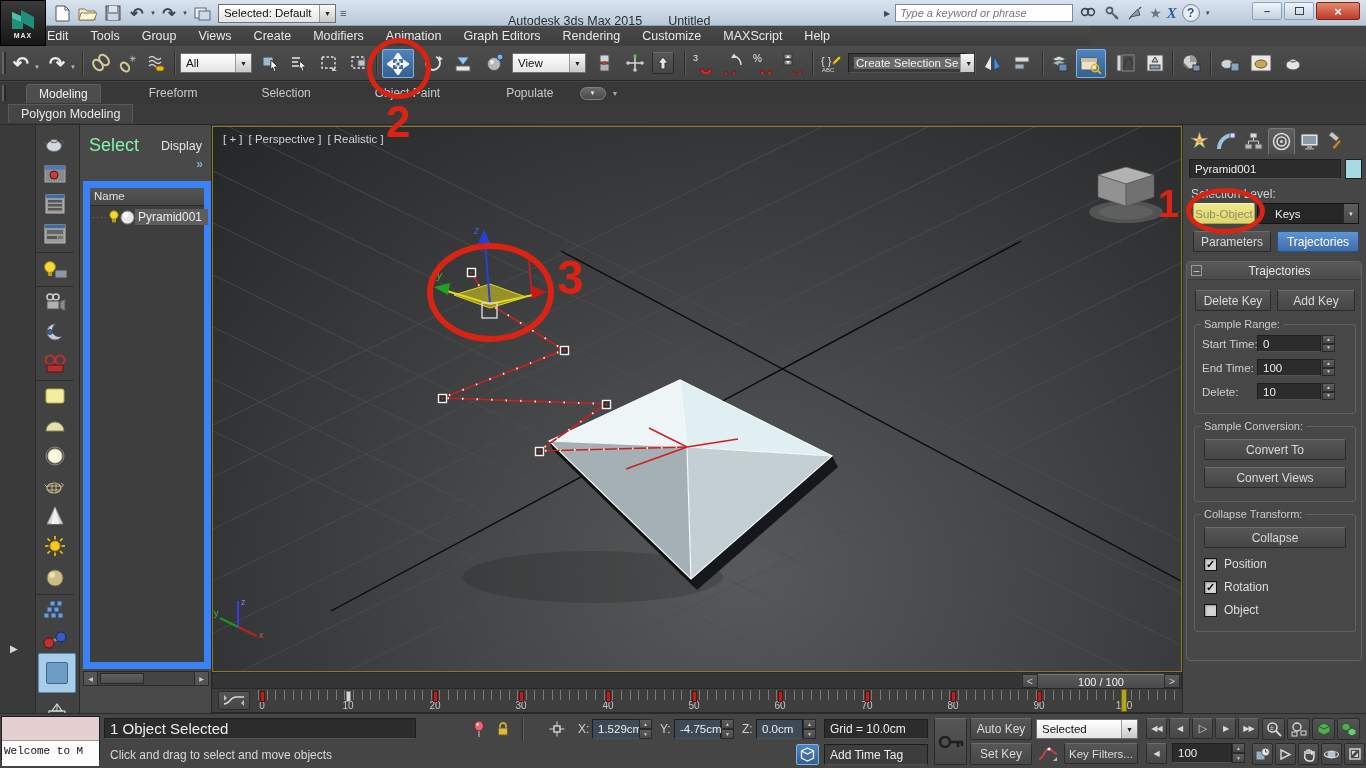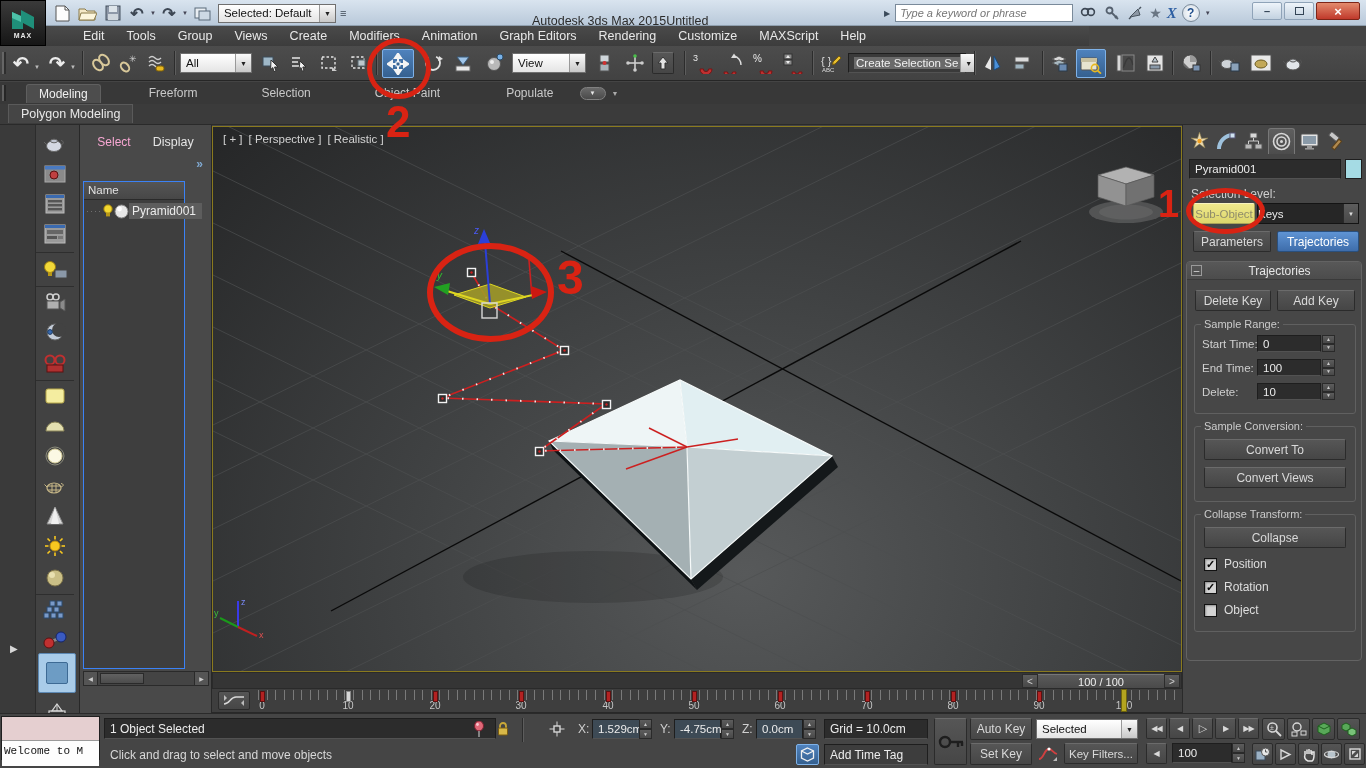--- a/index.html
+++ b/index.html
@@ -77,21 +77,21 @@
           <rect x="5" y="5" width="11" height="9" fill="#cdd9e4" stroke="#5a6a7a"></rect>
         </svg>
       </span>
     <div class="lddl" style="width:118px;height:19px">
         <span>Selected: Default</span>
         <span class="lcar">▼</span>
       </div>
     <span style="font-size:11px;color:#3d4754">≡</span>
   </div>
 
-  <div class="abs row" style="left:532px;top:0;height:42px;color:#2b2b2b;font-size:12.5px">
+  <div class="abs row" style="left:508px;top:0;height:42px;gap:26px;color:#2b2b2b;font-size:12.5px">
     <span>Autodesk 3ds Max 2015</span>
     <span>Untitled</span>
   </div>
 
   <div class="abs row" style="left:884px;top:3px;height:20px;gap:5px">
     <span style="font-size:8px;color:#3a4a5a">▶</span>
     <input style="width: 178px; height: 18px; border: 1px solid rgb(122, 138, 154); font-size: 11px; font-style: italic; padding: 0px 4px; color: rgb(85, 85, 85); background: rgb(255, 255, 255);" placeholder="Type a keyword or phrase">
     <span class="ic" style="width:20px">
         <svg width="16" height="14" viewBox="0 0 16 14">
           <circle cx="5" cy="6" r="3.4" fill="none" stroke="#3d4754" stroke-width="1.6"></circle>
@@ -121,21 +121,21 @@
 
   <div class="abs row" style="right:6px;top:2px">
     <div class="winbtn">–</div>
     <div class="winbtn">
         <span style="display:block;width:9px;height:8px;border:1.5px solid #345"></span>
       </div>
     <div class="winbtn" style="width:44px;background:linear-gradient(#e38b6e,#c0392b);border-color:#7e2518;color:#fff;font-size:13px">×</div>
   </div>
 </div>
 
-<div class="abs row" style="left:0;top:26px;width:1089px;height:20px;background:linear-gradient(#4a4a4a,#3c3c3c);padding-left:72px">
+<div class="abs row" style="left:0;top:26px;width:1089px;height:20px;background:linear-gradient(#4a4a4a,#3c3c3c);padding-left:36px">
   <span class="menu-item">Edit</span>
   <span class="menu-item">Tools</span>
   <span class="menu-item">Group</span>
   <span class="menu-item">Views</span>
   <span class="menu-item">Create</span>
   <span class="menu-item">Modifiers</span>
   <span class="menu-item">Animation</span>
   <span class="menu-item">Graph Editors</span>
   <span class="menu-item">Rendering</span>
   <span class="menu-item">Customize</span>
@@ -540,25 +540,25 @@
       <svg width="24" height="18" viewBox="0 0 24 18">
         <polygon points="12,1 17,8 7,8" fill="none" stroke="#d8d8d8" stroke-width="1.2"></polygon>
         <rect x="4" y="8" width="16" height="8" fill="none" stroke="#d8d8d8" stroke-width="1.2"></rect>
         <line x1="12" y1="1" x2="12" y2="8" stroke="#d8d8d8"></line>
       </svg>
     </div>
 </div>
 
 <div class="abs" style="left:80px;top:125px;width:132px;height:588px;background:#494949;border-right:1px solid #282828">
   <div class="abs row" style="left:0;top:10px;width:100%;justify-content:center;gap:22px">
-    <span style="font-size:12px;color:#f9a8d4">Select</span>
+    <span style="font-size:18px;color:#86efac">Select</span>
     <span style="font-size:12.5px;color:#e4e4e4">Display</span>
   </div>
   <span class="abs" style="right:8px;top:32px;color:#7fa8d0;font-size:12px;font-weight:bold">»</span>
-  <div class="abs" style="left:3px;top:56px;width:102px;height:488px;background:#3e3e3e;border:1px solid #3b82f6">
+  <div class="abs" style="left:3px;top:56px;width:128px;height:488px;background:#3e3e3e;border:7px solid #3b82f6">
     <div style="height:18px;background:linear-gradient(#555,#474747);border-bottom:1px solid #2a2a2a;font-size:11.5px;color:#e0e0e0;padding:2px 4px">Name</div>
     <div class="row" style="height:22px;padding-left:2px">
       <span style="color:#777;font-size:9px;letter-spacing:1px">····</span>
       <span class="ic" style="width:16px">
           <svg width="12" height="14" viewBox="0 0 12 14">
             <circle cx="6" cy="5" r="4.2" fill="#f2d830" stroke="#9a7c10"></circle>
             <rect x="4" y="9" width="4" height="3.4" fill="#b89818"></rect>
           </svg>
         </span>
       <span class="ic" style="width:18px">
@@ -773,21 +773,21 @@
       </span>
   </div>
 
   <div class="abs fld" style="left:6px;top:34px;width:152px;height:20px">
       <span>Pyramid001</span>
     </div>
   <span class="abs" style="left:162px;top:34px;width:17px;height:20px;background:#a5dbe4;border:1px solid #1f1f1f"></span>
 
   <div class="abs" style="left:8px;top:62px;font-size:12px;color:#cfcfcf">Selection Level:</div>
   <div class="abs ic" style="left:10px;top:78px;width:62px;height:21px;background:linear-gradient(#efe98c,#ddd66c);border:1px solid #a8a258;border-top-color:#f8f4c0;border-radius:2px;font-size:11.5px;color:#8f8c6a">Sub-Object</div>
-  <div class="abs row" style="left:74px;top:78px;width:102px;height:21px;background:#262626;border:1px solid #141414;justify-content:space-between;padding-left:0">
+  <div class="abs row" style="left:74px;top:78px;width:102px;height:21px;background:#262626;border:1px solid #141414;justify-content:space-between;padding-left:17px">
     <span style="font-size:11.5px;color:#ececec">Keys</span>
     <span class="ic" style="width:15px;height:100%;background:linear-gradient(#5d5d5d,#484848);border-left:1px solid #2a2a2a;font-size:6px;color:#ddd">▼</span>
   </div>
 
   <div class="abs btn" style="left:10px;top:106px;width:78px;height:21px">Parameters</div>
   <div class="abs ic" style="left:94px;top:106px;width:82px;height:21px;background:linear-gradient(#5f94d4,#3e6dab);border:1px solid #2a507e;border-radius:2px;font-size:12px;color:#fff">Trajectories</div>
 
   <div class="abs" style="left:3px;top:136px;width:176px;height:400px;border:1px solid #636363;border-radius:4px;background:#474747">
     <div class="row" style="height:18px;background:linear-gradient(#585858,#4c4c4c);border-bottom:1px solid #3a3a3a;border-radius:3px 3px 0 0;padding:0 4px">
       <span class="ic" style="width:11px;height:11px;border:1px solid #9a9a9a;color:#e0e0e0;font-size:10px;line-height:1">–</span>
@@ -853,21 +853,21 @@
   </div>
 </div>
 
 <div class="abs" style="left:0;top:713px;width:1366px;height:55px;background:#454545;border-top:1px solid #2a2a2a">
 
   <div class="abs" style="left:1px;top:2px;width:99px;height:44px;border:1px solid #1f1f1f">
     <div style="height:24px;background:#e5cfd0;border-bottom:1px solid #999"></div>
     <div style="height:25px;background:#fdfdfd;font-family:'Liberation Mono',monospace;font-size:11px;color:#111;padding:4px 2px;white-space:nowrap;overflow:hidden">Welcome to M</div>
   </div>
 
-  <div class="abs fld" style="left:104px;top:4px;width:392px;height:21px;font-size:12px">
+  <div class="abs fld" style="left:104px;top:4px;width:312px;height:21px;font-size:15px">
       <span>1 Object Selected</span>
     </div>
   <div class="abs" style="left:110px;top:34px;font-size:12px;color:#d8d8d8">Click and drag to select and move objects</div>
 
   <span class="abs ic" style="left:470px;top:5px;width:18px;height:20px">
       <svg width="12" height="17" viewBox="0 0 12 17">
         <ellipse cx="6" cy="5" rx="4.5" ry="5" fill="#e06878" stroke="#7c2030"></ellipse>
         <circle cx="4.5" cy="3.5" r="1.4" fill="#f8c8d0"></circle>
         <line x1="6" y1="10" x2="6" y2="16" stroke="#9a9a9a" stroke-width="1.6"></line>
       </svg>

